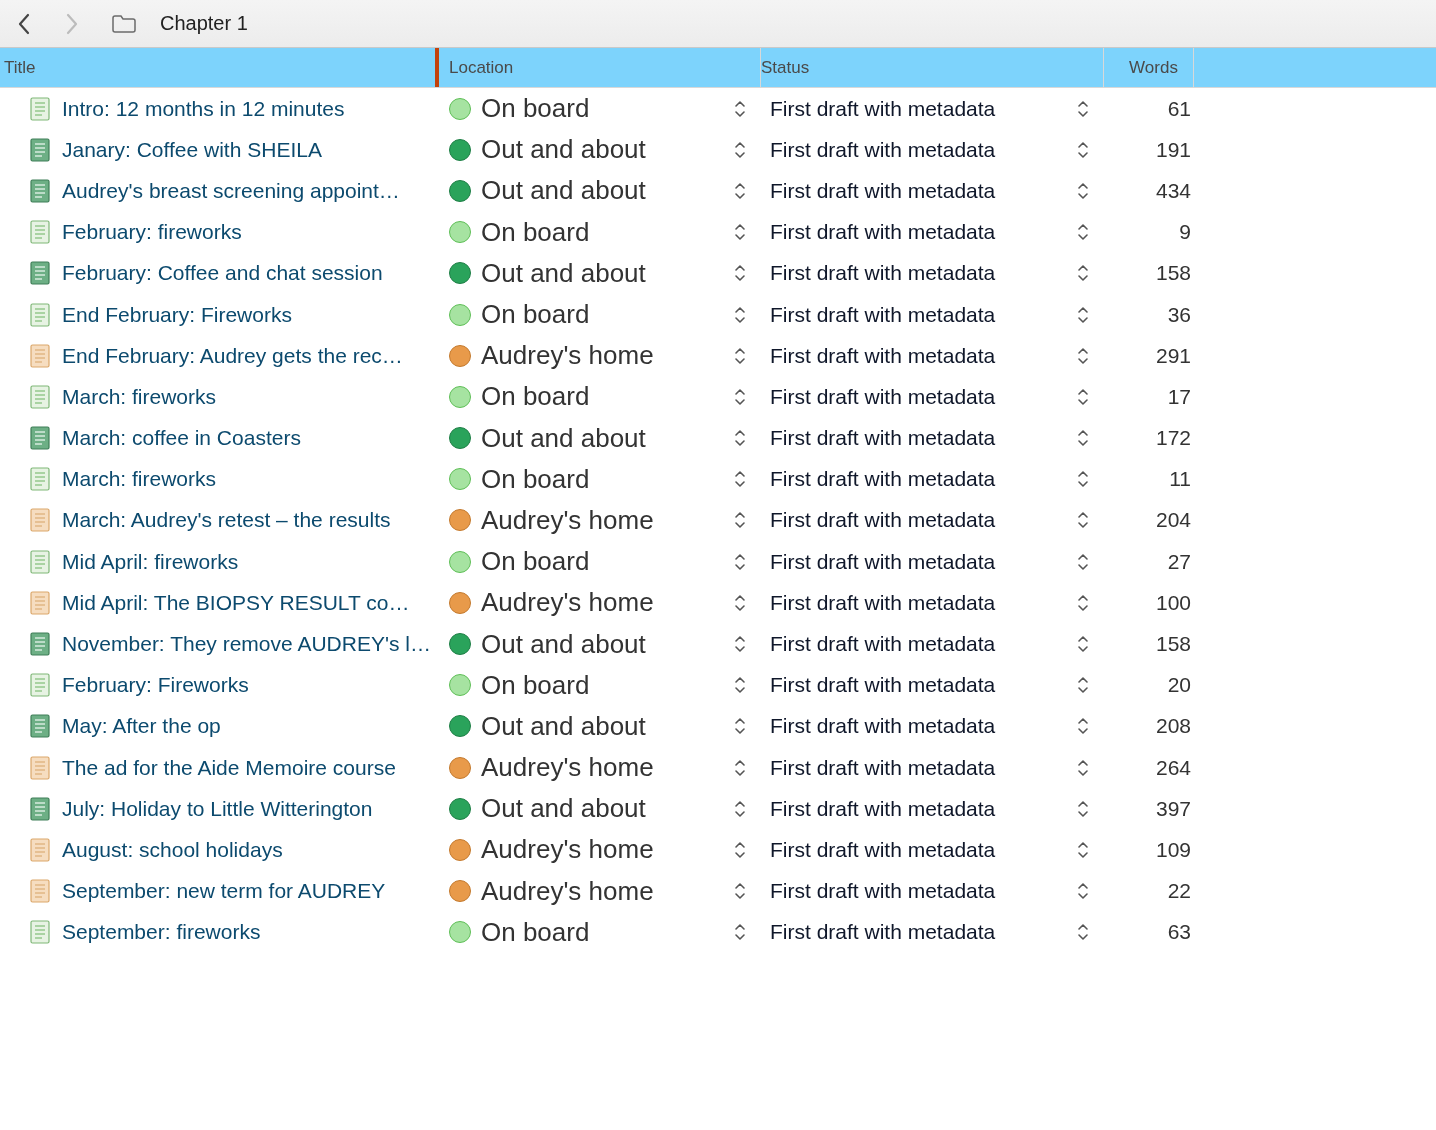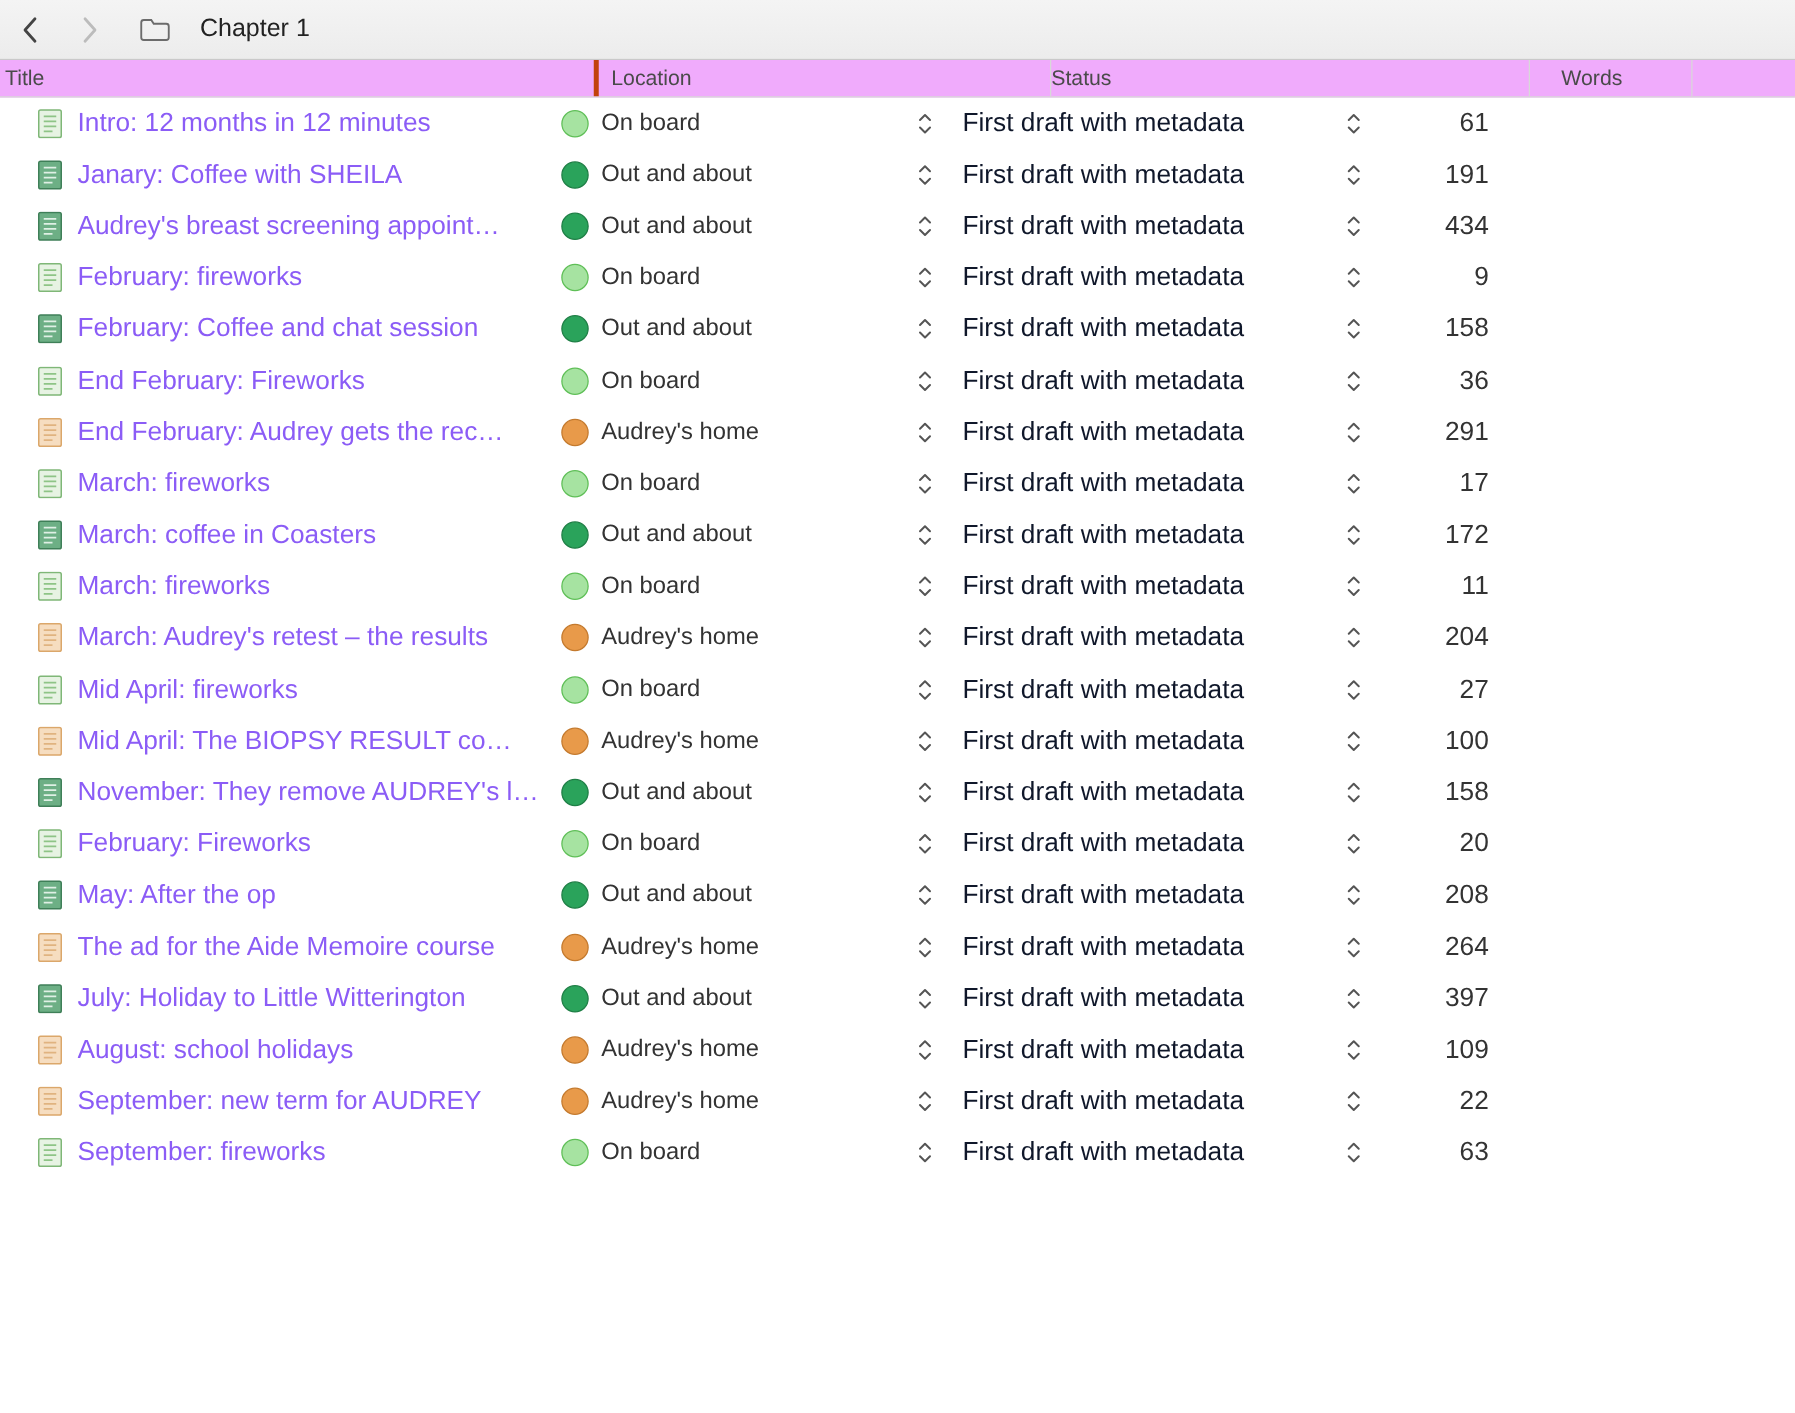--- a/index.html
+++ b/index.html
@@ -39,27 +39,26 @@
     align-items: center;
     justify-content: center;
     margin-left: 6px;
     margin-right: 4px;
   }
   .folder-icon svg { width: 24px; height: 20px; }
   .crumb-title { font-size: 20px; color: #222; }
 
   .header-row {
     display: flex;
-    height: 30px;
-    background: #f0abfc;
+    height: 40px;
+    background: #7dd3fc;
     border-bottom: 1px solid #d8d8d8;
     font-size: 17px;
     color: #4a4a4a;
     align-items: center;
-    gap: 40px;
   }
   .col-title { width: 435px; padding-left: 4px; }
   .col-location { width: 325px; padding-left: 10px; border-left: 4px solid #c2410c; height: 100%; display: flex; align-items: center; }
   .col-status { width: 343px; border-left: 1px solid #d8d8d8; height: 100%; display: flex; align-items: center; }
   .col-words { width: 90px; padding-left: 10px; border-left: 1px solid #d8d8d8; height: 100%; display: flex; align-items: center; justify-content: center; }
   .header-end { flex: 1; border-left: 1px solid #d8d8d8; height: 100%;}
 
   .rows { }
   .row {
     display: flex;
@@ -80,38 +79,38 @@
     margin-right: 12px;
     flex-shrink: 0;
     border: none;
   }
   .doc-icon svg { width: 20px; height: 24px; display: block;}
   .title-text {
     overflow: hidden;
     text-overflow: ellipsis;
     white-space: nowrap;
     font-size: 21px;
-    color: #8b5cf6;
+    color: #0c4a6e;
   }
 
   .cell-location {
     width: 325px;
     display: flex;
     align-items: center;
     padding-left: 14px;
     position: relative;
   }
   .loc-dot {
     width: 22px;
     height: 22px;
     border-radius: 50%;
     margin-right: 10px;
     flex-shrink: 0;
   }
-  .loc-text { font-size: 19px; color: #333; flex: 1; }
+  .loc-text { font-size: 26px; color: #333; flex: 1; }
 
   .cell-status {
     width: 343px;
     display: flex;
     align-items: center;
     padding-left: 10px;
     position: relative;
   }
   .status-text { font-size: 21px; color: #0f172a; flex:1;}
 

